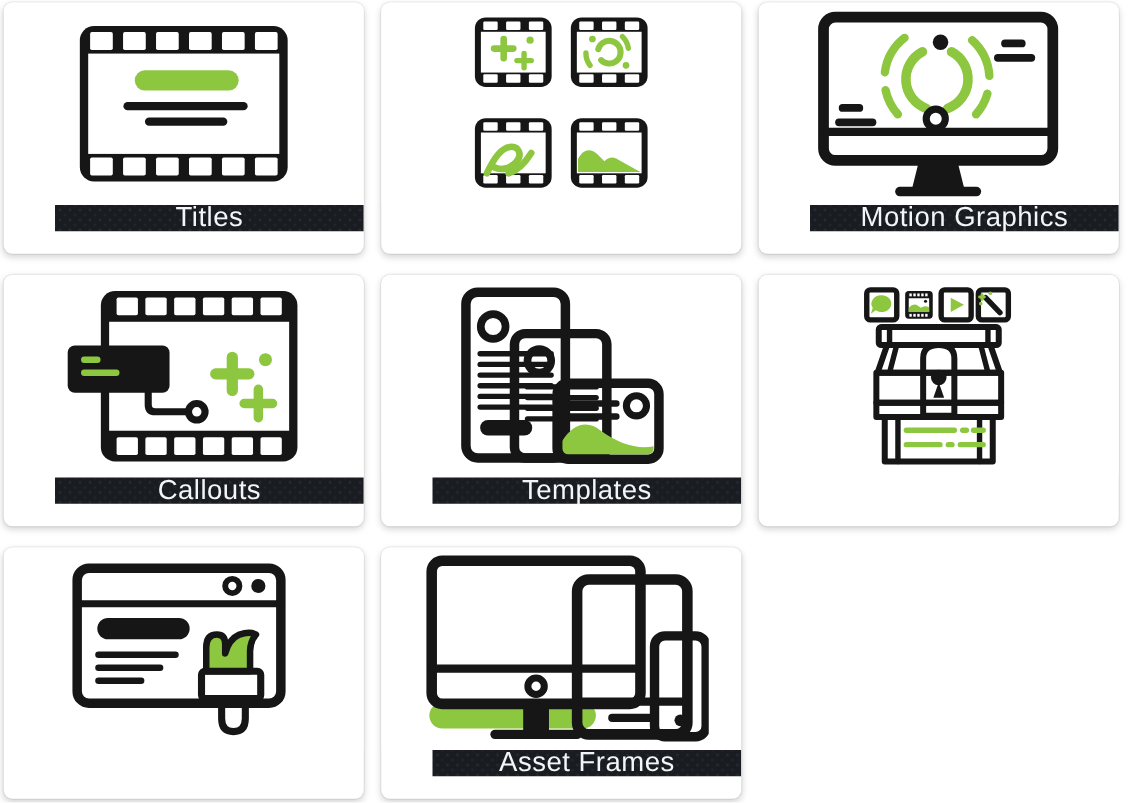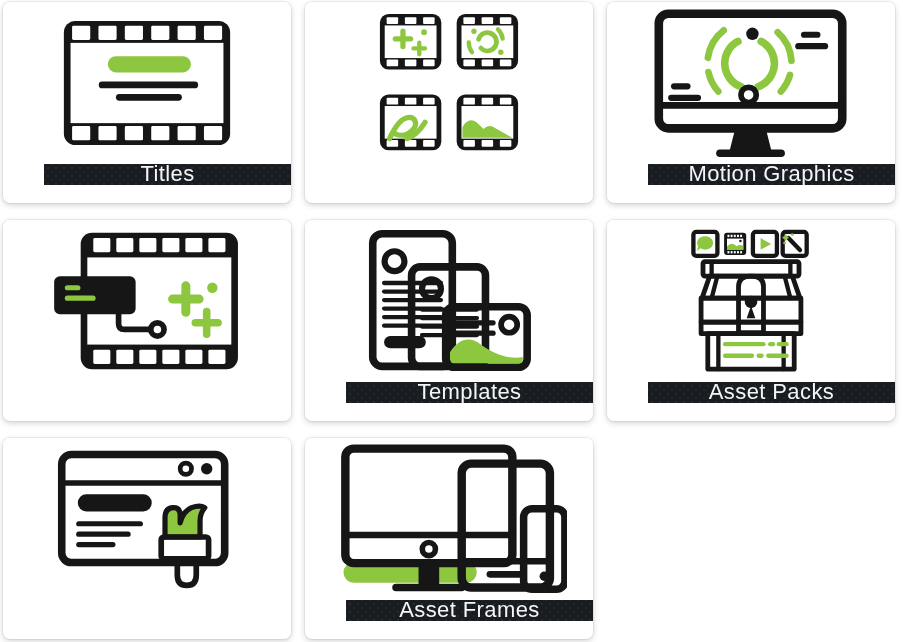--- a/index.html
+++ b/index.html
@@ -146,20 +146,23 @@
         <path class="ln" d="M70 88 V100 Q70 106 76 106 H102" stroke-width="6"></path>
         <circle class="ln" cx="111" cy="106" r="7" stroke-width="6" fill="#fff"></circle>
         <rect x="2" y="50" width="86" height="40" rx="6" fill="#161616"></rect>
         <line class="gn" x1="16" y1="62" x2="27" y2="62" stroke-width="5.5"></line>
         <line class="gn" x1="16" y1="73" x2="43" y2="73" stroke-width="5.5"></line>
         <path class="gn" d="M141 60 V88 M127 74 H155" stroke-width="9.5"></path>
         <path class="gn" d="M163 87 V111 M151 99 H175" stroke-width="8"></path>
         <circle cx="169" cy="62" r="5.5" fill="#8dc63f"></circle>
       </svg>
     </div>
+    <div class="label-bar">
+      <span>Callouts</span>
+    </div>
   </div>
 
   <div class="card">
     <div class="icon-area" aria-label="stacked-documents-icon">
       <svg viewBox="0 0 175 152" width="166" height="144">
         <defs>
           <clipPath id="frontclip">
                 <rect x="88.5" y="86.5" width="77" height="55.5" rx="5"></rect>
               </clipPath>
         </defs>
@@ -242,23 +245,20 @@
               <line x1="104" y1="120" x2="112" y2="120"></line>
           <line x1="48" y1="132" x2="76" y2="132"></line>
               <line x1="83" y1="132" x2="86" y2="132"></line>
               <line x1="93" y1="132" x2="112" y2="132"></line>
         </g>
         <path class="ln" d="M62 60 Q62 49 75 49 Q88 49 88 60 L88 108 L62 108 Z" stroke-width="5" fill="#fff"></path>
         <circle cx="75" cy="76" r="6.5" fill="#161616"></circle>
         <path d="M75 80 L70.5 93 L79.5 93 Z" fill="#161616"></path>
       </svg>
     </div>
-    <div class="label-bar">
-      <span>Asset Packs</span>
-    </div>
   </div>
 
   <div class="card">
     <div class="icon-area" aria-label="browser-paintbrush-icon">
       <svg viewBox="0 0 190 152" width="180" height="144">
         <rect class="ln" x="5" y="8" width="172" height="114" rx="10" stroke-width="8" fill="#fff"></rect>
         <line class="ln" x1="6" y1="38" x2="176" y2="38" stroke-width="6"></line>
         <circle class="ln" cx="136" cy="23" r="6" stroke-width="5" fill="#fff"></circle>
         <circle cx="158" cy="23" r="6" fill="#161616"></circle>
         <rect x="22" y="50" width="78" height="18" rx="9" fill="#161616"></rect>

